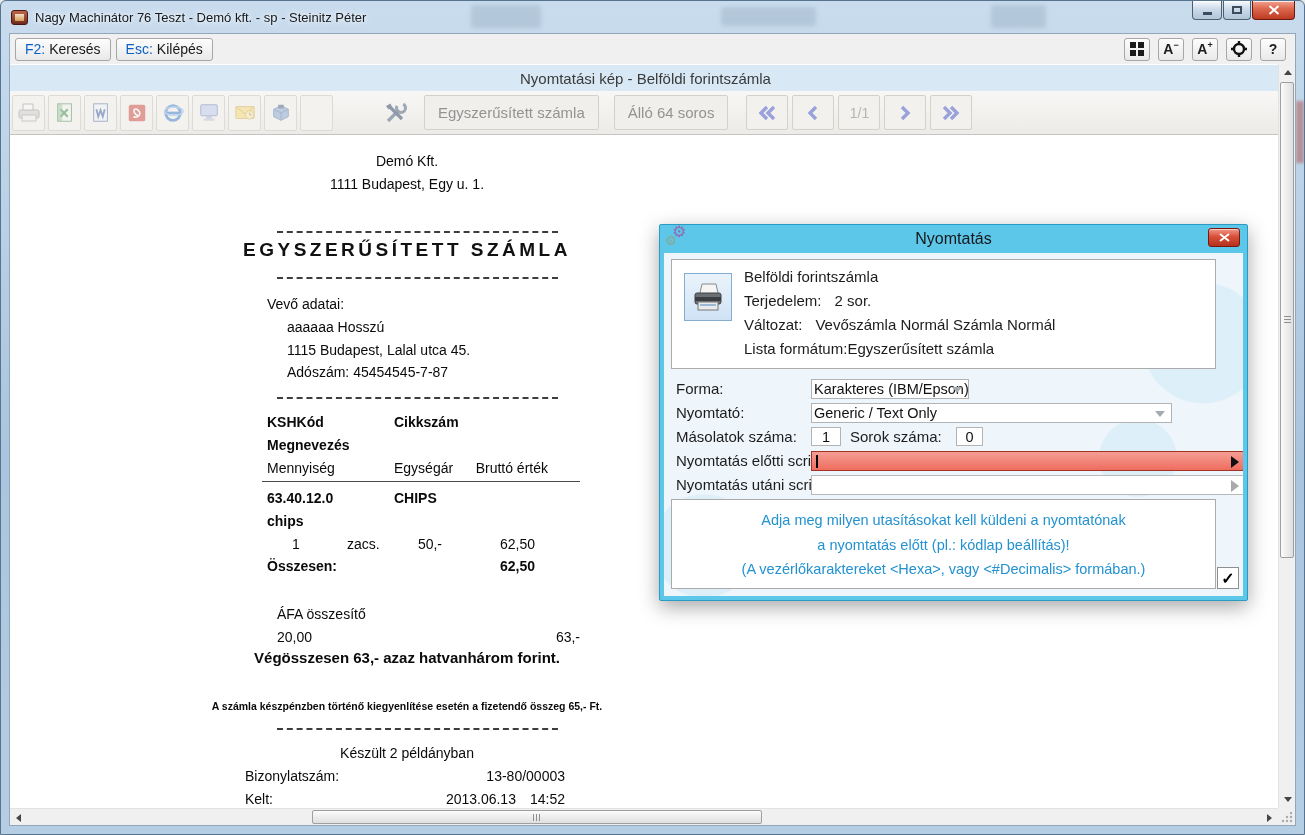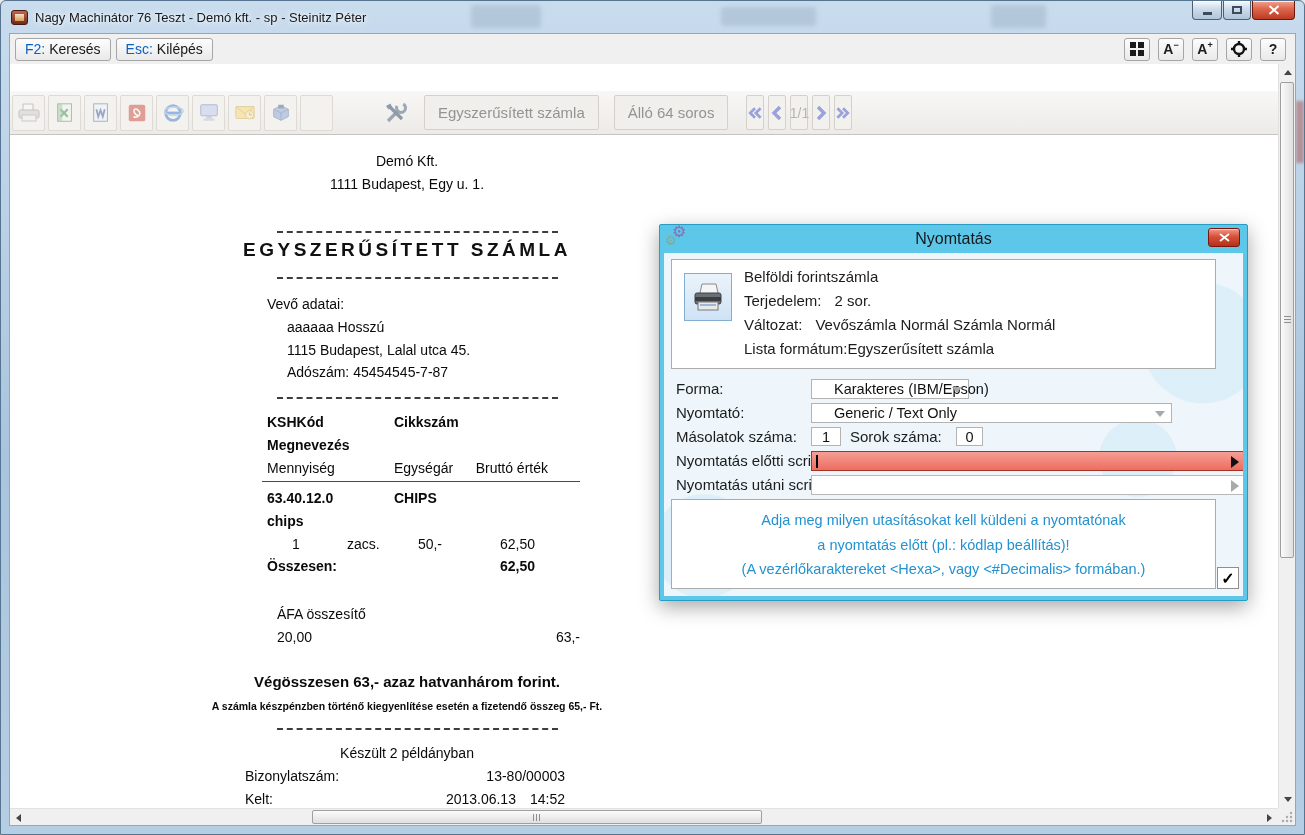--- a/index.html
+++ b/index.html
@@ -30,21 +30,21 @@
   .fontA sup{font-size:9px;font-weight:bold;vertical-align:super;line-height:0;}
   .headerbar{position:absolute;left:0;top:30px;width:1271px;height:27px;background:#d8e9f5;border-top:1px solid #fdfdfd;display:flex;align-items:center;justify-content:center;font-size:15px;color:#3a3a3a;}
   .toolbar{position:absolute;left:0;top:57px;width:1271px;height:44px;background:linear-gradient(#f8f7f5,#edebe8);border-bottom:1px solid #c6c4c0;display:flex;align-items:center;padding:0 2px;gap:3px;}
   .tbicon{width:33px;height:36px;border:1px solid #dedbd6;border-radius:2px;background:#f4f2ef;display:flex;align-items:center;justify-content:center;}
   .tbicon svg{opacity:.45;}
   .tbicon.tools{border-color:transparent;background:transparent;margin-left:42px;}
   .tbicon.tools svg{opacity:.9;}
   .tbbtn{height:35px;padding:0 13px;font-size:15px;color:#939393;background:#f1efec;border:1px solid #d4d1cb;border-radius:2px;display:flex;align-items:center;margin-left:10px;}
   .tbbtn.b2{margin-left:12px;}
   .nav{display:flex;gap:4px;margin-left:15px;}
-  .navbtn{width:18px;height:35px;background:#f3f1ee;border:1px solid #d4d1cb;border-radius:2px;display:flex;align-items:center;justify-content:center;}
+  .navbtn{width:42px;height:35px;background:#f3f1ee;border:1px solid #d4d1cb;border-radius:2px;display:flex;align-items:center;justify-content:center;}
   .pageind{font-size:14px;color:#b5b5b5;}
   
   .content{position:absolute;left:0;top:101px;width:1271px;bottom:17px;background:#fff;overflow:hidden;}
   .inv{position:absolute;inset:0;font-size:14px;color:#0a0a0a;}
   .L{position:absolute;white-space:nowrap;}
   .R{position:absolute;text-align:right;white-space:nowrap;}
   .C{position:absolute;left:92px;width:610px;text-align:center;white-space:nowrap;}
   .b{font-weight:bold;}
   .dash{position:absolute;left:267px;width:281px;height:0;border-top:2px dashed #3d3d3d;}
   .rule{position:absolute;left:252px;width:318px;height:0;border-top:1.5px solid #4a4a4a;}
@@ -72,21 +72,21 @@
   .dlg-body{position:absolute;left:4px;right:4px;top:28px;bottom:4px;background:#eef6fb;overflow:hidden;}
   .floral{position:absolute;border-radius:50%;background:radial-gradient(circle,#d7ecf8 0 60%,transparent 62%);opacity:.75;}
   .panel{position:absolute;background:#fff;border:1px solid #ababab;}
   .pinfo{left:7px;top:6px;width:545px;height:110px;}
   .printbox{position:absolute;left:12px;top:13px;width:48px;height:48px;background:linear-gradient(#eaf3fb,#cfe3f5);border:1px solid #84add2;display:flex;align-items:center;justify-content:center;}
   .iline{position:absolute;left:72px;font-size:15px;color:#1c1c1c;white-space:nowrap;}
   .ival{margin-left:13px;}
   .ival0{margin-left:0;}
   .frow{position:absolute;font-size:15px;color:#1c1c1c;}
   .flabel{position:absolute;left:12px;line-height:20px;white-space:nowrap;}
-  .dd{position:absolute;height:20px;background:#fff;border:1px solid #b3b3b3;font-size:14.5px;color:#111;display:flex;align-items:center;padding:0 22px;white-space:nowrap;}
+  .dd{position:absolute;height:20px;background:#fff;border:1px solid #b3b3b3;font-size:14.5px;color:#111;display:flex;align-items:center;padding:0 2px;white-space:nowrap;}
   .ddtri{position:absolute;right:6px;top:7px;width:0;height:0;border-left:5px solid transparent;border-right:5px solid transparent;border-top:6px solid #a3aab0;}
   .numbox{position:absolute;height:19px;background:#fff;border:1px solid #b3b3b3;font-size:14.5px;color:#111;text-align:center;line-height:18px;}
   .script{position:absolute;left:147px;width:433px;height:20px;border:1px solid #b9b9b9;background:#fff;}
   .script.red{background:linear-gradient(#f59e94,#ee6d5f);border-color:#a33425;}
   .caret{position:absolute;left:4px;top:3px;width:2px;height:13px;background:#000;}
   .farrow{position:absolute;right:4px;top:4px;width:0;height:0;border-top:6px solid transparent;border-bottom:6px solid transparent;border-left:8px solid #111;}
   .farrow.gray{border-left-color:#a9a9a9;}
   .pmsg{left:7px;top:246px;width:545px;height:90px;}
   .mline{position:absolute;left:0;width:100%;text-align:center;font-size:14.5px;color:#2392d0;white-space:nowrap;}
   .okbtn{position:absolute;left:553px;top:314px;width:22px;height:22px;background:#fff;border:1px solid #8f8f8f;display:flex;align-items:center;justify-content:center;font-size:16px;font-weight:bold;color:#000;}
@@ -152,20 +152,23 @@
               <circle cx="8" cy="8" r="5" fill="none" stroke="#111" stroke-width="2.4"></circle>
               <path d="M8 0 V4 M8 12 V16 M0 8 H4 M12 8 H16" stroke="#111" stroke-width="2.4"></path>
             </svg>
         </div>
         <div class="qibtn">
           <span>?</span>
         </div>
       </div>
     </div>
 
+    <div class="headerbar">
+      <span>Nyomtatási kép - Belföldi forintszámla</span>
+    </div>
 
     <div class="toolbar">
       <div class="tbicon">
         <svg width="24" height="21" viewBox="0 0 24 21">
             <path d="M6 8 V2 H16 V8" fill="#fdfdfd" stroke="#8a8a8a"></path>
             <rect x="2" y="8" width="20" height="8" rx="1.5" fill="#cbcbcb" stroke="#8a8a8a"></rect>
             <rect x="5" y="13" width="14" height="6" fill="#f0f0f0" stroke="#999"></rect>
           </svg>
       </div>
       <div class="tbicon">
@@ -282,21 +285,21 @@
         <div class="L b" style="top:378px;left:257px">chips</div>
         <div class="L" style="top:401px;left:282px">1</div>
         <div class="L" style="top:401px;left:337px">zacs.</div>
         <div class="R" style="top:401px;left:370px;width:62px">50,-</div>
         <div class="R" style="top:401px;left:447px;width:78px">62,50</div>
         <div class="L b" style="top:423px;left:257px">Összesen:</div>
         <div class="R b" style="top:423px;left:447px;width:78px">62,50</div>
         <div class="L" style="top:471px;left:267px">ÁFA összesítő</div>
         <div class="R" style="top:494px;left:242px;width:60px">20,00</div>
         <div class="R" style="top:494px;left:492px;width:78px">63,-</div>
-        <div class="C b" style="top:538px;font-size:15px">Végösszesen 63,- azaz hatvanhárom forint.</div>
+        <div class="C b" style="top:514px;font-size:15px">Végösszesen 63,- azaz hatvanhárom forint.</div>
         <div class="C b" style="top:565px;font-size:10.5px">A számla készpénzben történő kiegyenlítése esetén a fizetendő összeg 65,- Ft.</div>
         <div class="dash" style="top:593px"></div>
         <div class="C" style="top:610px">Készült 2 példányban</div>
         <div class="L" style="top:633px;left:235px">Bizonylatszám:</div>
         <div class="R" style="top:633px;left:445px;width:110px">13-80/00003</div>
         <div class="L" style="top:656px;left:235px">Kelt:</div>
         <div class="R" style="top:656px;left:405px;width:150px">
           <span>2013.06.13</span><span style="margin-left:14px">14:52</span>
         </div>
       </div>

